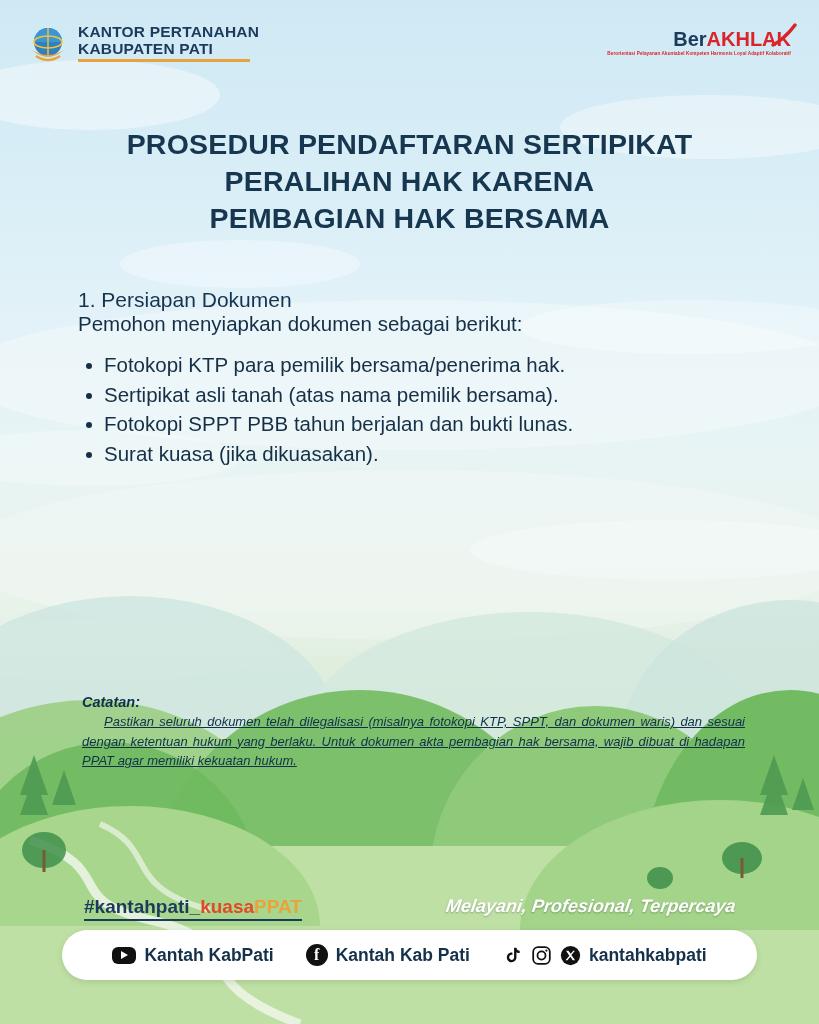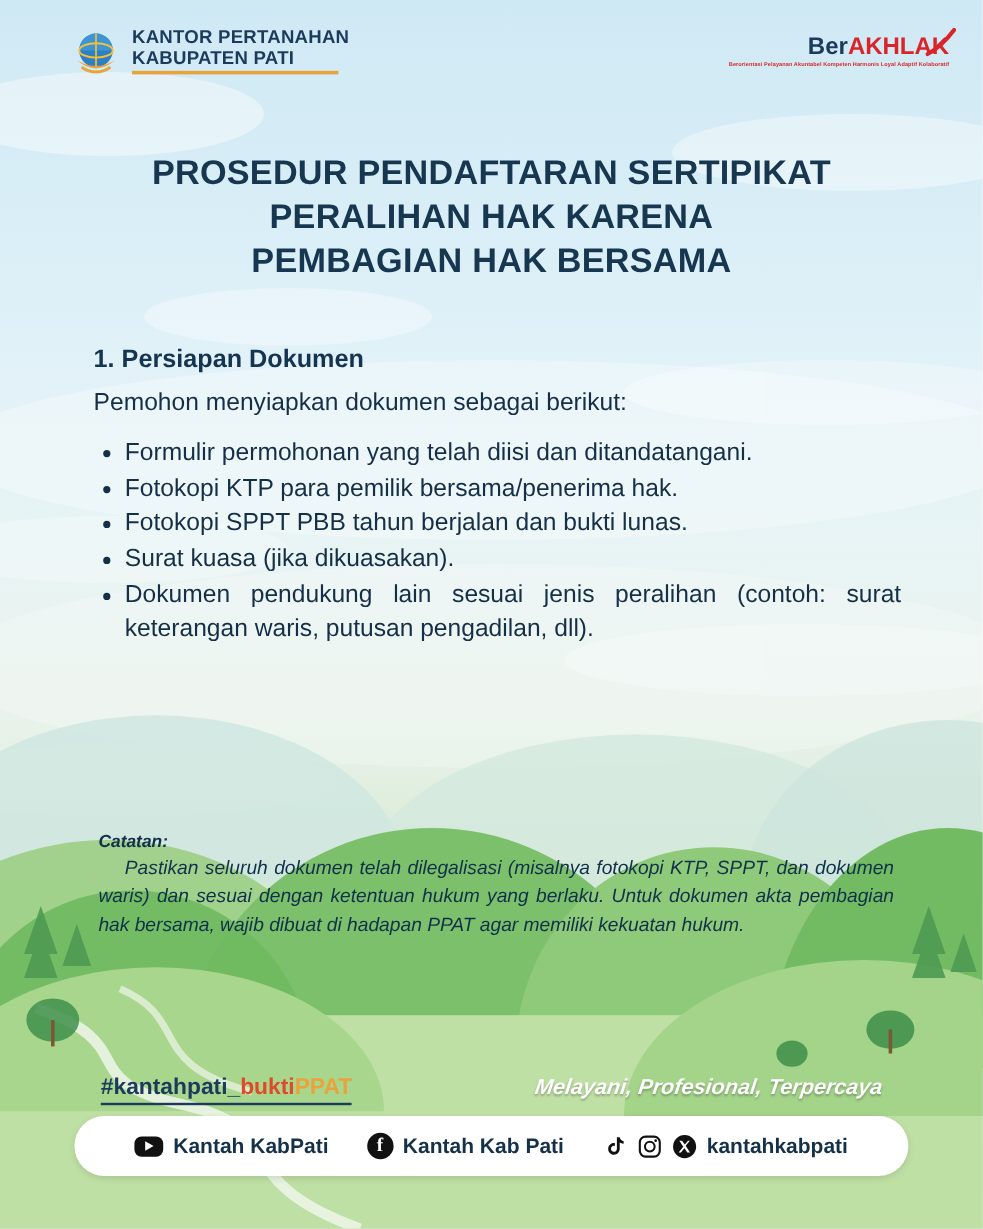--- a/index.html
+++ b/index.html
@@ -35,21 +35,20 @@
     border-radius: 50%;
   }
 
   
   .header {
     position: absolute; top: 0; left: 0; right: 0;
     height: 86px;
     display: flex; align-items: center;
     justify-content: space-between;
     padding: 0 28px;
-    margin-left: 32px;
   }
   .logo-wrap { display: flex; align-items: center; gap: 10px; }
   .logo-mark {
     width: 40px; height: 42px;
     position: relative;
   }
   .logo-text {
     font-weight: bold; font-size: 15.5px;
     line-height: 1.08; color: #1b3a5c;
     letter-spacing: 0.2px;
@@ -83,22 +82,22 @@
     line-height: 1.30; letter-spacing: 0.2px;
     padding: 0 40px;
   }
 
   
   .content {
     position: absolute; top: 288px; left: 78px; right: 60px;
     color: #132b40;
   }
   .section-title {
-    font-size: 21px; font-weight: bold; color: #143450;
-    margin-bottom: 12px;
+    font-size: 21px; font-weight: normal; color: #143450;
+    margin-bottom: 0;
   }
   .lead {
     font-size: 20.5px; color: #152f46; margin-bottom: 15px;
   }
   ul.doc-list {
     list-style: none; margin-top: 4px;
   }
   ul.doc-list li {
     position: relative;
     font-size: 20.5px; line-height: 1.40;
@@ -118,22 +117,22 @@
   
   .note {
     position: absolute; left: 82px; right: 74px; top: 694px;
     color: #11314a;
   }
   .note-title {
     font-style: italic; font-weight: bold; font-size: 14.5px;
     margin-bottom: 2px;
   }
   .note-body {
-    font-style: italic; font-size: 16px; line-height: 1.50;
-    text-align: justify; text-indent: 22px;
+    font-style: italic; font-size: 13px; line-height: 1.50;
+    text-align: justify; text-indent: 22px; text-decoration: underline;
   }
 
   
   .hashtag {
     position: absolute; left: 84px; top: 896px;
     font-size: 19px; font-weight: bold;
     border-bottom: 2px solid #1b3a5c;
     padding-bottom: 1px;
     color: #1b3a5c;
   }
@@ -271,34 +270,33 @@
   <div class="title">
     <div>PROSEDUR PENDAFTARAN SERTIPIKAT</div>
     <div>PERALIHAN HAK KARENA</div>
     <div>PEMBAGIAN HAK BERSAMA</div>
   </div>
 
   <div class="content">
     <div class="section-title">1. Persiapan Dokumen</div>
     <div class="lead">Pemohon menyiapkan dokumen sebagai berikut:</div>
     <ul class="doc-list">
-      <li>Formulir permohonan yang telah diisi dan ditandatangani.</li>
       <li>Fotokopi KTP para pemilik bersama/penerima hak.</li>
+      <li>Sertipikat asli tanah (atas nama pemilik bersama).</li>
       <li>Fotokopi SPPT PBB tahun berjalan dan bukti lunas.</li>
       <li>Surat kuasa (jika dikuasakan).</li>
-      <li>Dokumen pendukung lain sesuai jenis peralihan (contoh: surat keterangan waris, putusan pengadilan, dll).</li>
     </ul>
   </div>
 
   <div class="note">
     <div class="note-title">Catatan:</div>
     <div class="note-body">Pastikan seluruh dokumen telah dilegalisasi (misalnya fotokopi KTP, SPPT, dan dokumen waris) dan sesuai dengan ketentuan hukum yang berlaku. Untuk dokumen akta pembagian hak bersama, wajib dibuat di hadapan PPAT agar memiliki kekuatan hukum.</div>
   </div>
 
-  <div class="hashtag"><span>#kantahpati_</span><span class="pasti">bukti</span><span class="sigap">PPAT</span></div>
+  <div class="hashtag"><span>#kantahpati_</span><span class="pasti">kuasa</span><span class="sigap">PPAT</span></div>
 
   <div class="motto">Melayani, Profesional, Terpercaya</div>
 
   <div class="social">
     <div class="soc-item">
       <span class="icon-yt"></span>
       <span class="label">Kantah KabPati</span>
     </div>
     <div class="sep"></div>
     <div class="soc-item">

